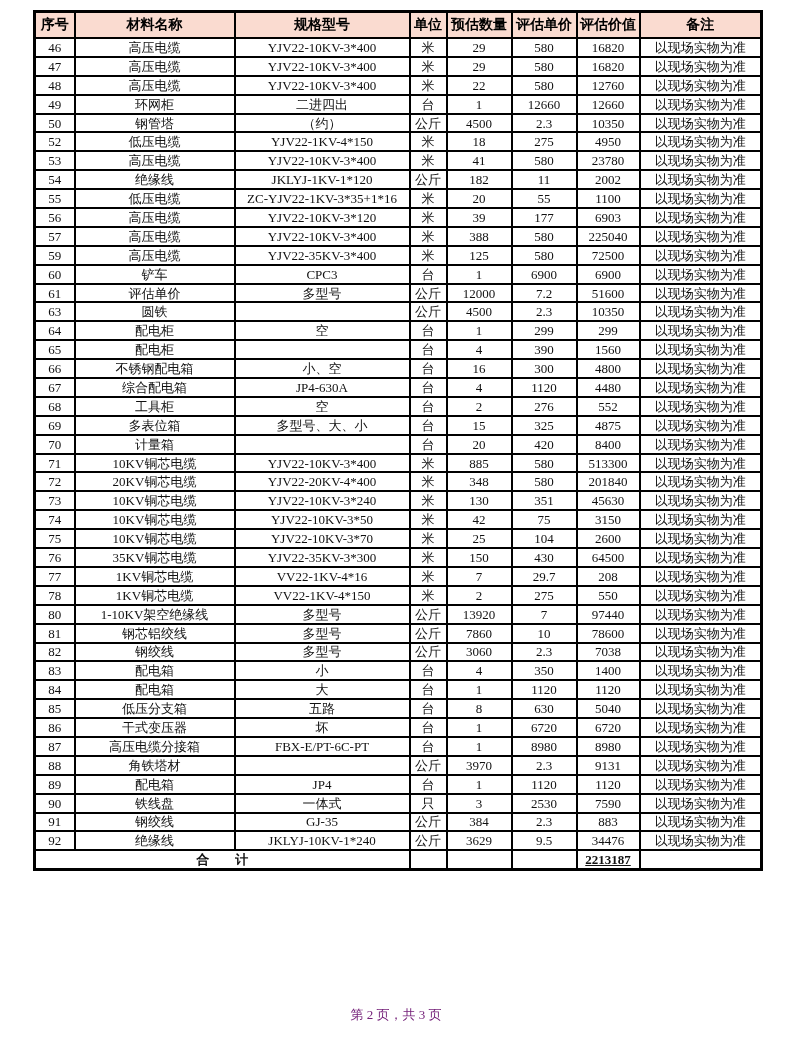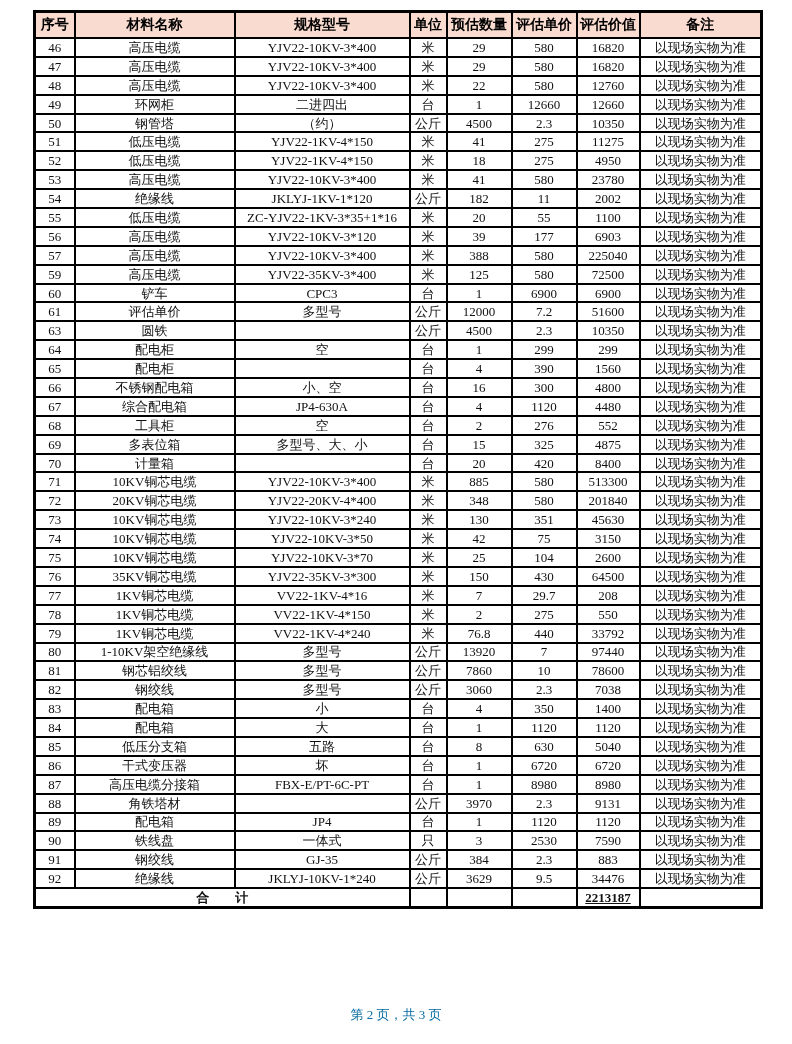--- a/index.html
+++ b/index.html
@@ -60,21 +60,21 @@
     font-size: 13px;
     text-decoration: underline;
   }
   .footer {
     position: absolute;
     left: 0;
     top: 1006px;
     width: 792px;
     text-align: center;
     font-size: 13px;
-    color: #0369a1;
+    color: #701a75;
   }
 </style>
 </head>
 <body>
 
 <div class="page">
   <table class="materials">
     <colgroup>
       <col style="width:40px">
       <col style="width:160px">
@@ -142,30 +142,20 @@
           <td>50</td>
           <td>钢管塔</td>
           <td>（约）</td>
           <td>公斤</td>
           <td>4500</td>
           <td>2.3</td>
           <td>10350</td>
           <td>以现场实物为准</td>
         </tr>
         <tr>
-          <td>51</td>
-          <td>低压电缆</td>
-          <td>YJV22-1KV-4*150</td>
-          <td>米</td>
-          <td>41</td>
-          <td>275</td>
-          <td>11275</td>
-          <td>以现场实物为准</td>
-        </tr>
-        <tr>
           <td>52</td>
           <td>低压电缆</td>
           <td>YJV22-1KV-4*150</td>
           <td>米</td>
           <td>18</td>
           <td>275</td>
           <td>4950</td>
           <td>以现场实物为准</td>
         </tr>
         <tr>
@@ -399,30 +389,20 @@
           <td>以现场实物为准</td>
         </tr>
         <tr>
           <td>78</td>
           <td>1KV铜芯电缆</td>
           <td>VV22-1KV-4*150</td>
           <td>米</td>
           <td>2</td>
           <td>275</td>
           <td>550</td>
-          <td>以现场实物为准</td>
-        </tr>
-        <tr>
-          <td>79</td>
-          <td>1KV铜芯电缆</td>
-          <td>VV22-1KV-4*240</td>
-          <td>米</td>
-          <td>76.8</td>
-          <td>440</td>
-          <td>33792</td>
           <td>以现场实物为准</td>
         </tr>
         <tr>
           <td>80</td>
           <td>1-10KV架空绝缘线</td>
           <td>多型号</td>
           <td>公斤</td>
           <td>13920</td>
           <td>7</td>
           <td>97440</td>

